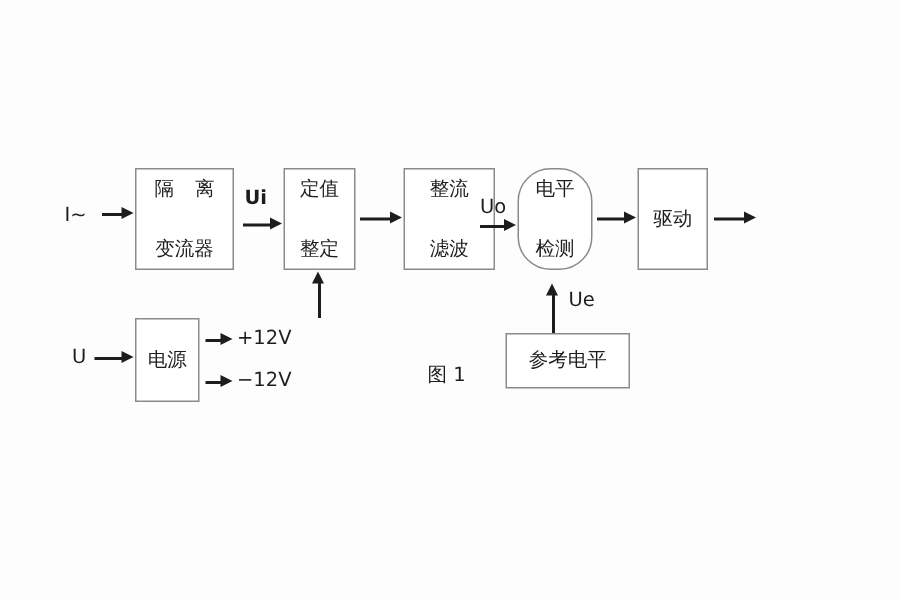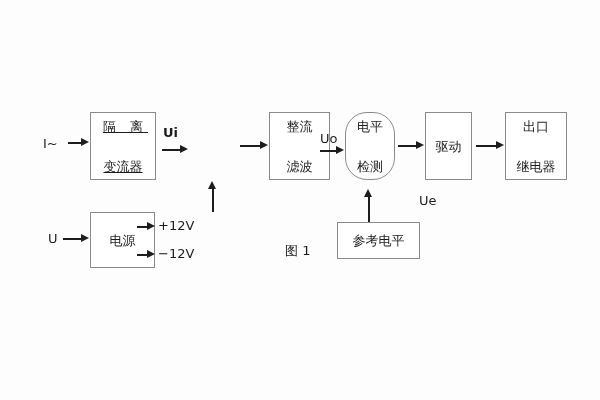--- a/index.html
+++ b/index.html
@@ -101,32 +101,36 @@
 
 <div id="stage">
 
   <div class="label sig" style="left:43px; top:137px;">I~</div>
 
   <div class="harrow" style="left:68px; top:138px; width:21px;">
     <span class="shaft" style="width:14px;"></span>
     <span class="head" style="left:13px;"></span>
   </div>
 
-  <div class="box" style="left:90px; top:112px; width:66px; height:68px;text-decoration:underline;">
+  <div class="box" style="left:90px; top:112px; width:66px; height:68px;">
     <span class="ln sp">隔 离</span>
     <span class="ln">变流器</span>
   </div>
 
   <div class="label sig" style="left:163px; top:126px;font-weight:bold;">Ui</div>
 
   <div class="harrow" style="left:162px; top:145px; width:27px;">
     <span class="shaft" style="width:19px;"></span>
     <span class="head" style="left:18px;"></span>
   </div>
 
+  <div class="box" style="left:189px; top:112px; width:48px; height:68px;">
+    <span class="ln">定值</span>
+    <span class="ln">整定</span>
+  </div>
 
   <div class="harrow" style="left:240px; top:141px; width:29px;">
     <span class="shaft" style="width:21px;"></span>
     <span class="head" style="left:20px;"></span>
   </div>
 
   <div class="box" style="left:269px; top:112px; width:61px; height:68px;">
     <span class="ln">整流</span>
     <span class="ln">滤波</span>
   </div>
@@ -150,33 +154,29 @@
 
   <div class="box one-line" style="left:425px; top:112px; width:47px; height:68px;">
     <span class="ln">驱动</span>
   </div>
 
   <div class="harrow" style="left:476px; top:141px; width:29px;">
     <span class="shaft" style="width:21px;"></span>
     <span class="head" style="left:20px;"></span>
   </div>
 
-  <div class="box" style="left:505px; top:112px; width:62px; height:68px;">
-    <span class="ln">出口</span>
-    <span class="ln">继电器</span>
-  </div>
 
   <div class="label sig" style="left:48px; top:232px;">U</div>
 
   <div class="harrow" style="left:63px; top:234px; width:27px;">
     <span class="shaft" style="width:19px;"></span>
     <span class="head" style="left:18px;"></span>
   </div>
 
-  <div class="box one-line" style="left:90px; top:212px; width:65px; height:56px;justify-content:center;">
+  <div class="box one-line" style="left:90px; top:212px; width:43px; height:56px;justify-content:center;">
     <span class="ln">电源</span>
   </div>
 
   <div class="harrow" style="left:137px; top:222px; width:19px;">
     <span class="shaft" style="width:11px;"></span>
     <span class="head" style="left:10px;"></span>
   </div>
   <div class="label sig" style="left:158px; top:219px;">+12V</div>
 
   <div class="harrow" style="left:137px; top:250px; width:19px;">
@@ -193,17 +193,17 @@
 
   <div class="box one-line" style="left:337px; top:222px; width:83px; height:37px;">
     <span class="ln">参考电平</span>
   </div>
 
   <div class="varrow" style="left:364px; top:189px; height:33px;">
     <span class="shaft" style="top:7px; height:26px;"></span>
     <span class="head" style="top:0;"></span>
   </div>
 
-  <div class="label sig" style="left:379px; top:194px;margin-left:40px;">Ue</div>
+  <div class="label sig" style="left:379px; top:194px;">Ue</div>
 
   <div class="label cap" style="left:285px; top:244px;">图 1</div>
 
 </div>
 
 </body></html>

